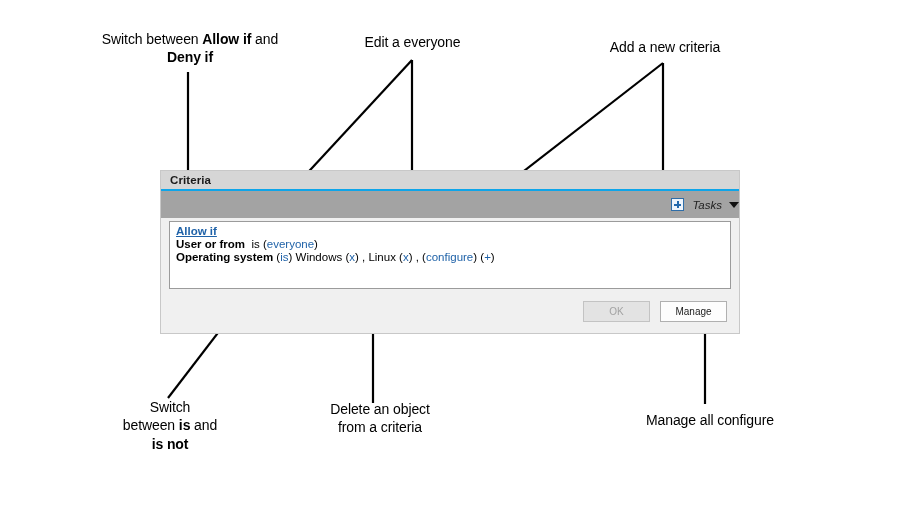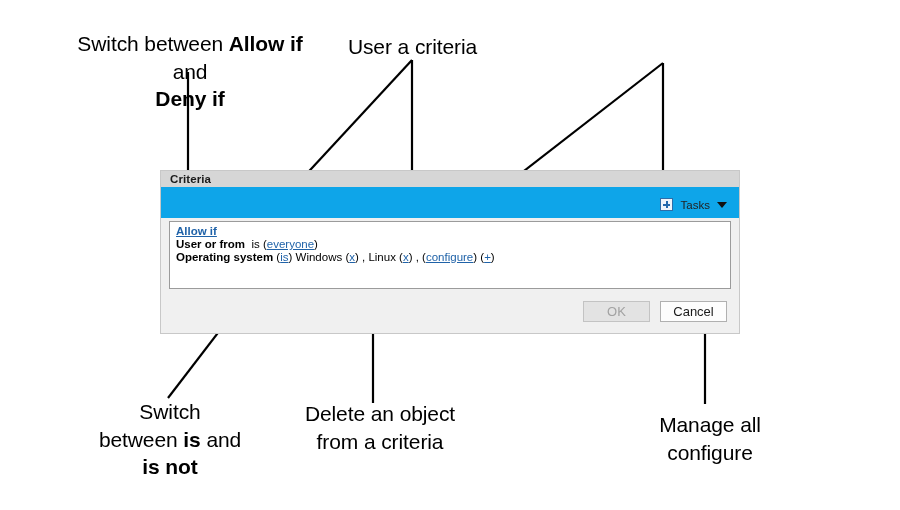--- a/index.html
+++ b/index.html
@@ -18,21 +18,21 @@
     position: absolute;
     left: 0; top: 0;
     width: 900px;
     height: 510px;
   }
 
   
   .callout {
     position: absolute;
     font-family: "Liberation Sans", sans-serif;
-    font-size: 21px;
+    font-size: 14px;
     color: #000000;
     line-height: 1.32;
     text-align: center;
     white-space: pre-line;
     letter-spacing: -0.1px;
   }
   .callout b { font-weight: bold; }
 
   #callout-allow-deny { left: 60px;  top: 30px;  width: 260px; }
   #callout-edit       { left: 330px; top: 33px;  width: 165px; }
@@ -56,40 +56,41 @@
     top: 170px;
     width: 580px;
     height: 164px;
     background: #f0f0f0;
     border: 1px solid #c8c8c8;
     box-sizing: border-box;
   }
   .dlg-header {
     height: 20px;
     background: #d6d6d6;
-    border-bottom: 4px solid #0ea5e9;
+    border-bottom: 2px solid #0ea5e9;
     display: flex;
     align-items: center;
     padding-left: 9px;
     box-sizing: border-box;
   }
   .dlg-header-title {
     font-size: 11.5px;
     font-weight: bold;
     color: #1a1a1a;
     letter-spacing: 0.1px;
   }
   .dlg-toolbar {
     height: 27px;
-    background: #0ea5e9;
+    background: #a3a3a3;
     display: flex;
     align-items: center;
     justify-content: flex-end;
-    padding-right: 12px;
-    box-sizing: border-box;
+    padding-right: 0;
+    box-sizing: border-box;
+    font-style: italic;
   }
   .plus-btn {
     width: 13px;
     height: 13px;
     border: 1px solid #2e6da8;
     background: #eef4fb;
     position: relative;
     margin-right: 8px;
     box-sizing: border-box;
   }
@@ -134,21 +135,20 @@
     color: #000000;
     line-height: 13px;
     white-space: nowrap;
   }
   .crit-label {
     font-weight: bold;
     color: #000000;
   }
   .lnk {
     color: #1f62a8;
-    text-decoration: underline;
   }
   .lnk-bold {
     color: #1f62a8;
     text-decoration: underline;
     font-weight: bold;
   }
   .plain { color: #000000; }
 
   .dlg-footer {
     position: absolute;
@@ -158,21 +158,21 @@
     height: 44px;
     display: flex;
     align-items: center;
     justify-content: flex-end;
     padding-right: 12px;
     box-sizing: border-box;
   }
   .btn {
     width: 67px;
     height: 21px;
-    font-size: 13px;
+    font-size: 10px;
     display: flex;
     align-items: center;
     justify-content: center;
     box-sizing: border-box;
     margin-left: 10px;
   }
   .btn-ok {
     background: #e3e3e3;
     border: 1px solid #c3c3c3;
     color: #a2a2a2;
@@ -210,22 +210,23 @@
     <line x1="373" y1="250" x2="373" y2="403" stroke="#000" stroke-width="2.2"></line>
     <line x1="354" y1="250" x2="392" y2="250" stroke="#000" stroke-width="2.6"></line>
 
     <line x1="705" y1="220" x2="705" y2="404" stroke="#000" stroke-width="2.2"></line>
     <line x1="682" y1="220" x2="722" y2="220" stroke="#000" stroke-width="2.6"></line>
   </svg>
 
   <div class="callout" id="callout-allow-deny">Switch between <b>Allow if</b> and
 <b>Deny if</b></div>
 
-  <div class="callout" id="callout-edit">User a criteria</div>
-
+  <div class="callout" id="callout-edit">Edit a everyone</div>
+
+  <div class="callout" id="callout-add">Add a new criteria</div>
 
   <div class="callout" id="callout-isnot">Switch
 between <b>is</b> and
 <b>is not</b></div>
 
   <div class="callout" id="callout-delete">Delete an object
 from a criteria</div>
 
   <div class="callout" id="callout-manage">Manage all configure</div>
 
@@ -252,18 +253,18 @@
       </div>
 
       <div class="crit-line">
         <span class="crit-label">Operating system</span><span class="plain"> (</span><span class="lnk">is</span><span class="plain">) </span><span class="plain">Windows</span><span class="plain"> (</span><span class="lnk">x</span><span class="plain">) </span><span class="plain">,</span><span class="plain"> </span><span class="plain">Linux</span><span class="plain"> (</span><span class="lnk">x</span><span class="plain">) </span><span class="plain">,</span><span class="plain"> (</span><span class="lnk">configure</span><span class="plain">) (</span><span class="lnk">+</span><span class="plain">)</span>
       </div>
 
     </div>
 
     <div class="dlg-footer">
       <div class="btn btn-ok">OK</div>
-      <div class="btn btn-cancel">Cancel</div>
+      <div class="btn btn-cancel">Manage</div>
     </div>
 
   </div>
 
 </div>
 
 </body></html>

